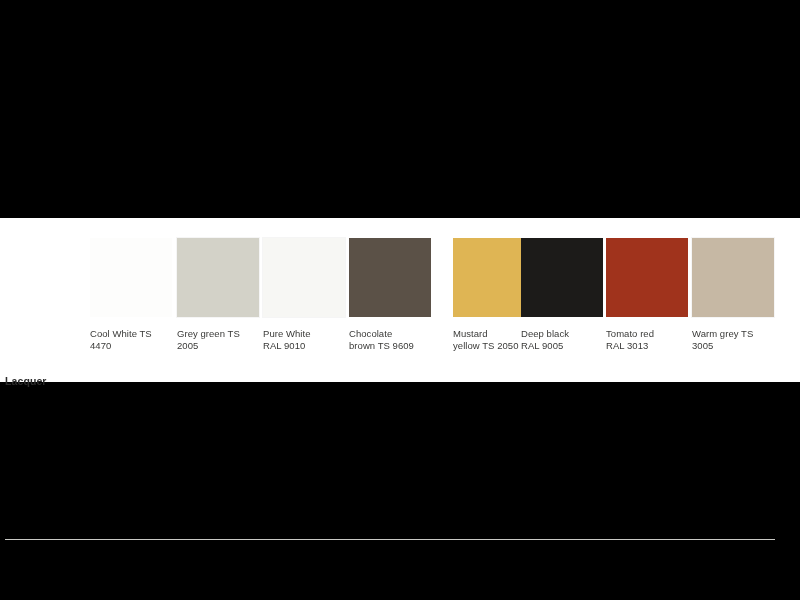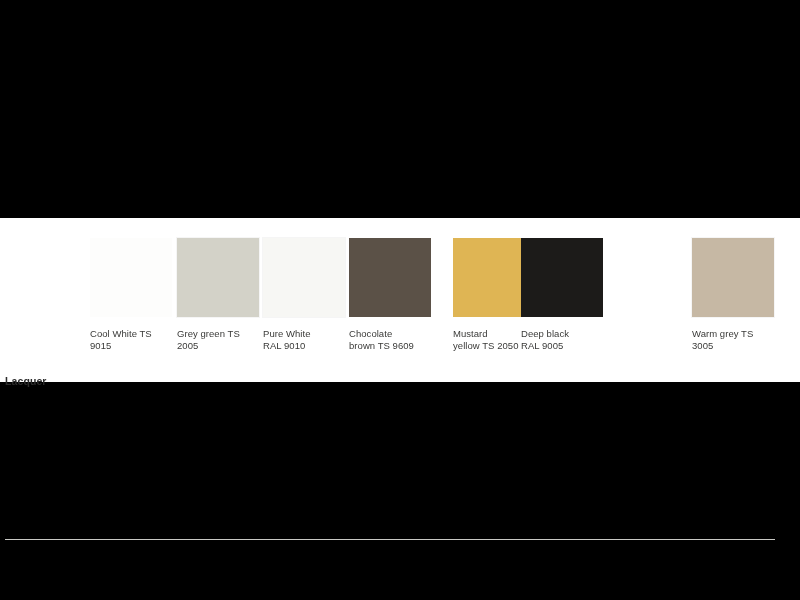--- a/index.html
+++ b/index.html
@@ -97,21 +97,21 @@
 </head>
 <body>
 
 <div id="page" style="background: rgb(0, 0, 0);">
 
   <div id="swatch-band" style="background: rgb(255, 255, 255);">
 
     <div id="columns">
         <div class="column" style="left: 85px;">
           <div class="swatch" title="Cool White TS 9015" style="background: rgb(253, 253, 252);"></div>
-          <div class="label"><span>Cool White TS</span><br><span>9015</span></div>
+          <div class="label"><span>Cool White TS</span><br><span>4470</span></div>
         </div>
         <div class="column" style="left: 172px;">
           <div class="swatch bordered" title="Grey green TS 2005" style="background: rgb(211, 210, 200);"></div>
           <div class="label"><span>Grey green TS</span><br><span>2005</span></div>
         </div>
         <div class="column" style="left: 258px;">
           <div class="swatch bordered" title="Pure White RAL 9010" style="background: rgb(247, 247, 244);"></div>
           <div class="label"><span>Pure White</span><br><span>RAL 9010</span></div>
         </div>
         <div class="column" style="left: 344px;">
@@ -119,20 +119,24 @@
           <div class="label"><span>Chocolate</span><br><span>brown TS 9609</span></div>
         </div>
         <div class="column" style="left: 448px;">
           <div class="swatch" title="Mustard yellow TS 2050" style="background: rgb(223, 181, 84);"></div>
           <div class="label"><span>Mustard</span><br><span>yellow TS 2050</span></div>
         </div>
         <div class="column" style="left: 516px;">
           <div class="swatch" title="Deep black RAL 9005" style="background: rgb(28, 27, 25);"></div>
           <div class="label"><span>Deep black</span><br><span>RAL 9005</span></div>
         </div>
+        <div class="column" style="left: 601px;">
+          <div class="swatch" title="Tomato red RAL 3013" style="background: rgb(160, 51, 28);"></div>
+          <div class="label"><span>Tomato red</span><br><span>RAL 3013</span></div>
+        </div>
         <div class="column" style="left: 687px;">
           <div class="swatch bordered" title="Warm grey TS 3005" style="background: rgb(198, 184, 164);"></div>
           <div class="label"><span>Warm grey TS</span><br><span>3005</span></div>
         </div>
       </div>
 
     <div id="divider" style="background: rgb(201, 201, 197);"></div>
 
     <div class="row-title">Lacquer</div>
 

